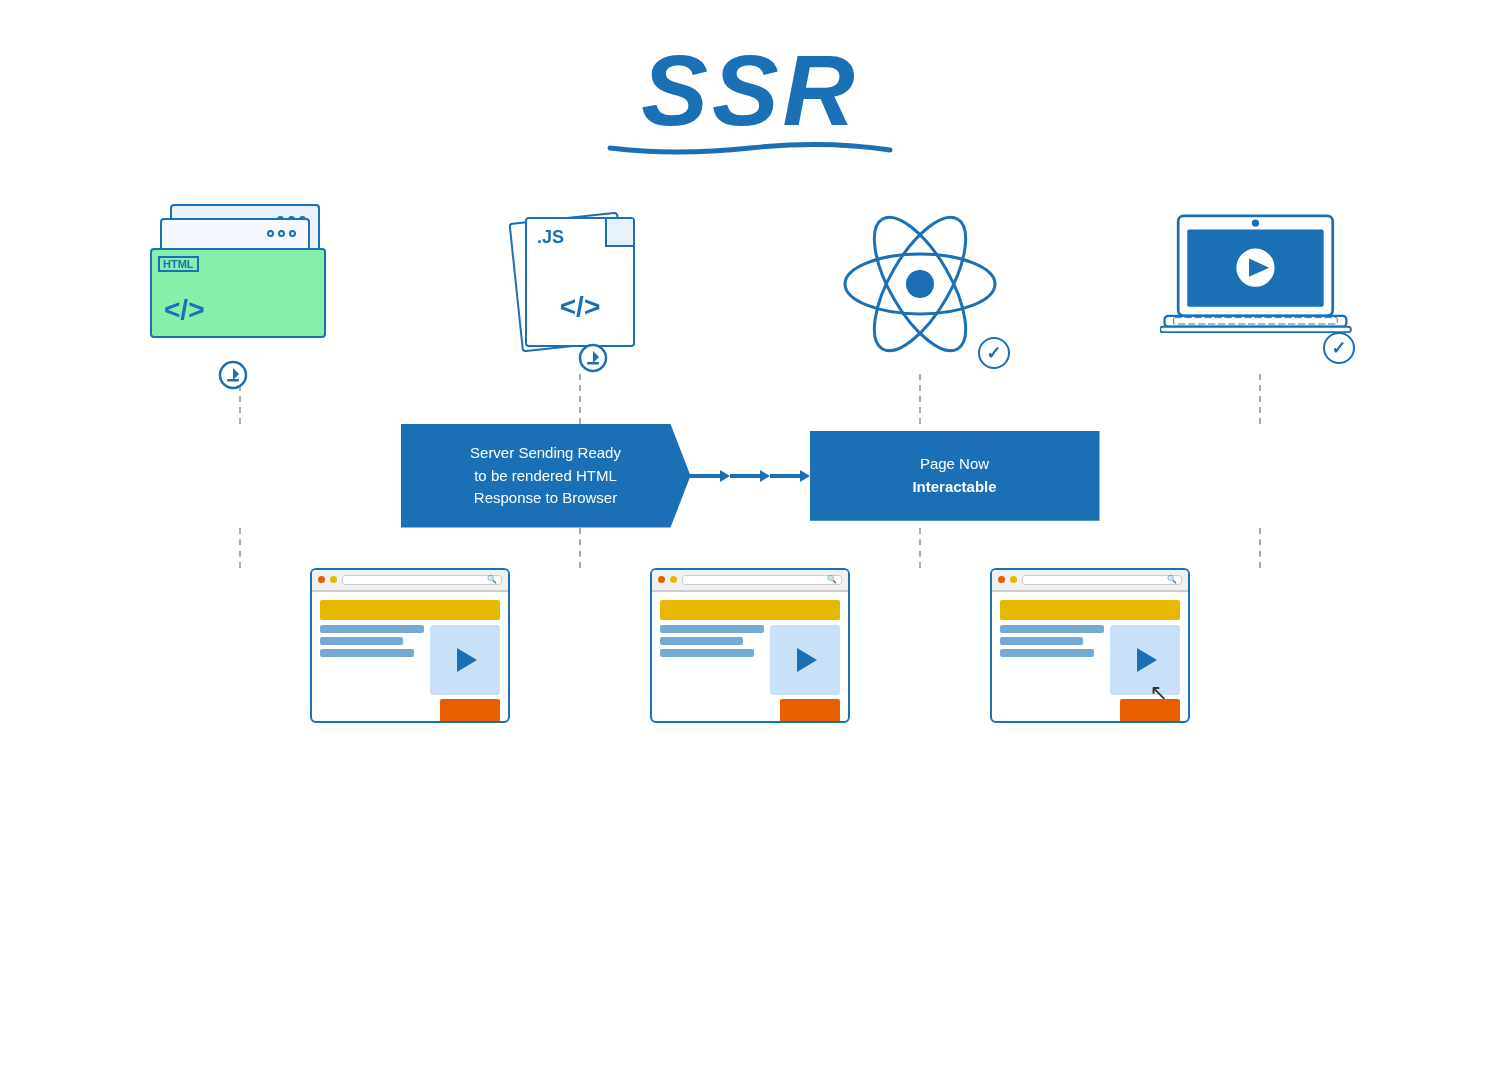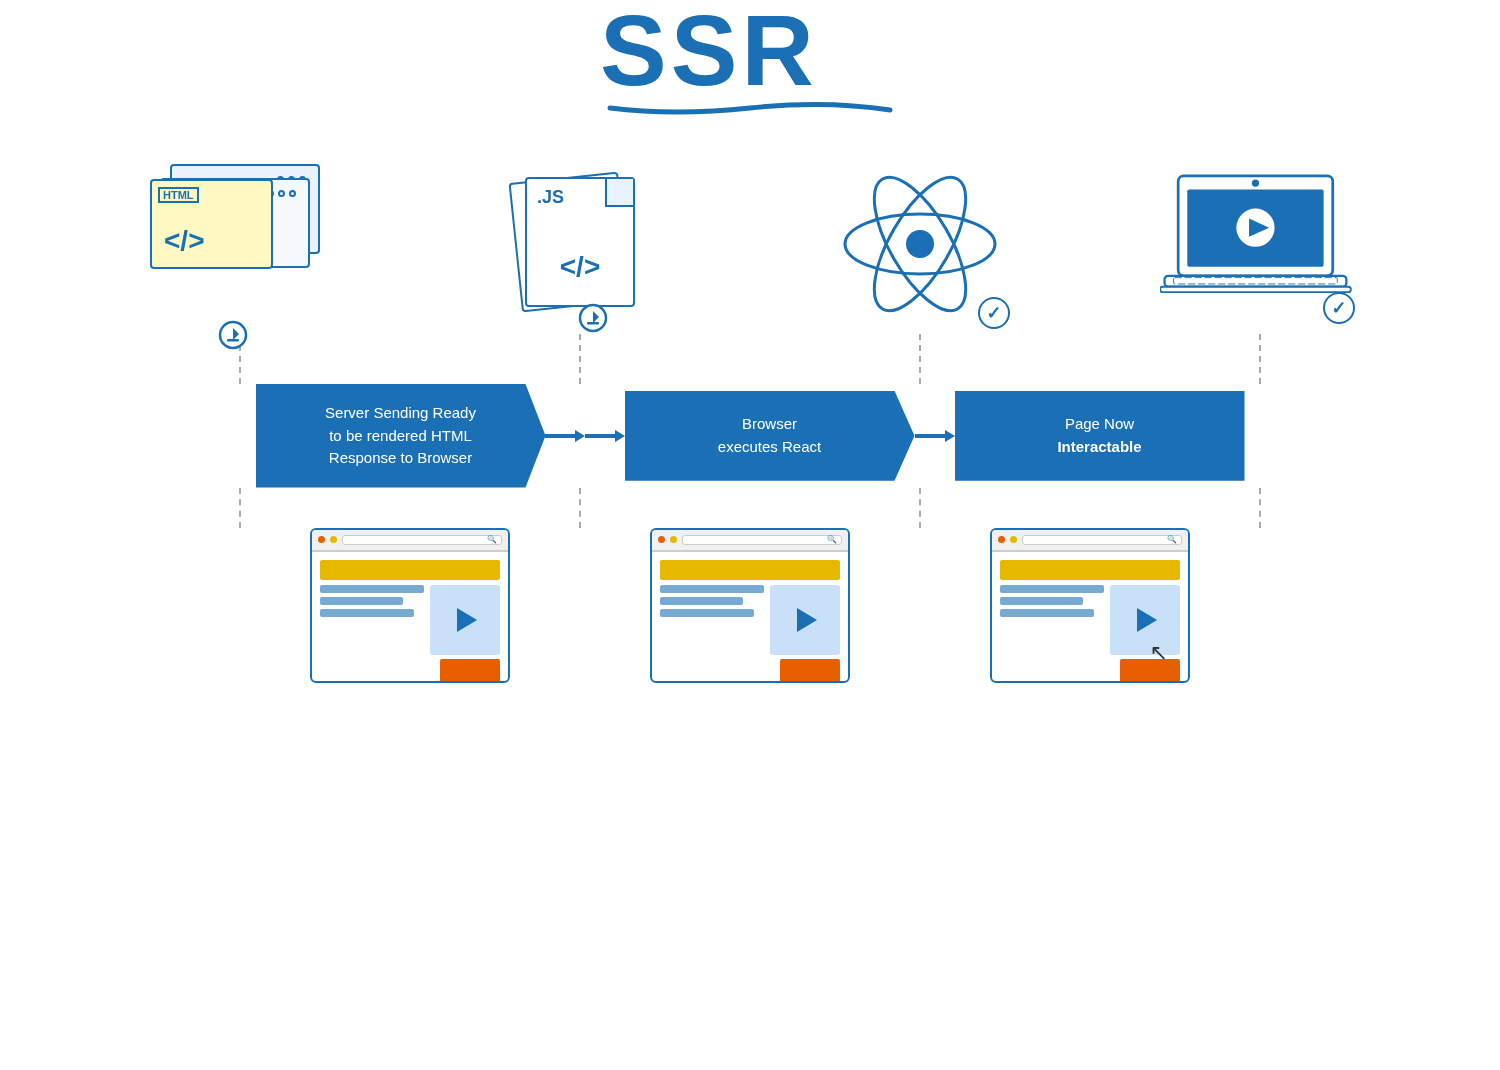--- a/index.html
+++ b/index.html
@@ -9,21 +9,23 @@
       width: 1500px;
       height: 1070px;
       overflow: hidden;
       display: flex;
       flex-direction: column;
       align-items: center;
     }
 
     
     .title-section {
-      text-align: left;
+      margin-top: 40px;
+      text-align: center;
+      font-style: italic;
     }
     .title-text {
       font-size: 100px;
       font-weight: 900;
       color: #1a6fb5;
       letter-spacing: 4px;
       line-height: 1;
     }
 
     
@@ -295,21 +297,21 @@
                 <div class="dot"></div>
                 <div class="dot"></div>
                 <div class="dot"></div>
               </div>
             <div style="position:absolute;left:8px;top:30px;display:flex;flex-direction:column;gap:6px;">
               <div style="width:100px;height:4px;background:#1a6fb5;border-radius:2px;opacity:0.3;"></div>
               <div style="width:80px;height:4px;background:#1a6fb5;border-radius:2px;opacity:0.3;"></div>
             </div>
           </div>
 
-          <div class="stack-plate" style="width:123px;height:90px;top:15px;left:0;background:#fef9c3;border:2.5px solid #1a6fb5;">
+          <div class="stack-plate" style="width:176px;height:90px;top:44px;left:0;background:#86efac;border:2.5px solid #1a6fb5;">
             <div style="position:absolute;top:6px;left:6px;font-size:11px;font-weight:700;color:#1a6fb5;border:2px solid #1a6fb5;padding:0 3px;">HTML</div>
             <div style="position:absolute;bottom:10px;left:12px;font-size:28px;font-weight:700;color:#1a6fb5;">&lt;/&gt;</div>
           </div>
 
           <div style="position:absolute;bottom:-30px;left:68px;">
             <svg width="30" height="30" viewBox="0 0 30 30">
               <circle cx="15" cy="15" r="13" fill="white" stroke="#1a6fb5" stroke-width="2.5"></circle>
               <polygon points="15,8 15,20 9,14 15,20 21,14" fill="#1a6fb5"></polygon>
               <rect x="9" y="19" width="12" height="2.5" rx="1" fill="#1a6fb5"></rect>
             </svg>
@@ -406,25 +408,20 @@
         </svg>
     </div>
 
 
     <div style="display:flex;align-items:center;margin:0 0;">
       <svg width="40" height="20" viewBox="0 0 40 20">
           <polygon points="0,8 30,8 30,4 40,10 30,16 30,12 0,12" fill="#1a6fb5"></polygon>
         </svg>
     </div>
 
-    <div style="display:flex;align-items:center;">
-      <div class="arrow-box">
-        <span class="arrow-box-text">Browser<br>executes React</span>
-      </div>
-    </div>
 
     <div style="display:flex;align-items:center;margin:0 0;">
       <svg width="40" height="20" viewBox="0 0 40 20">
           <polygon points="0,8 30,8 30,4 40,10 30,16 30,12 0,12" fill="#1a6fb5"></polygon>
         </svg>
     </div>
 
     <div style="display:flex;align-items:center;">
       <div class="arrow-box last">
         <span class="arrow-box-text">Page Now<br><span class="bold">Interactable</span></span>

